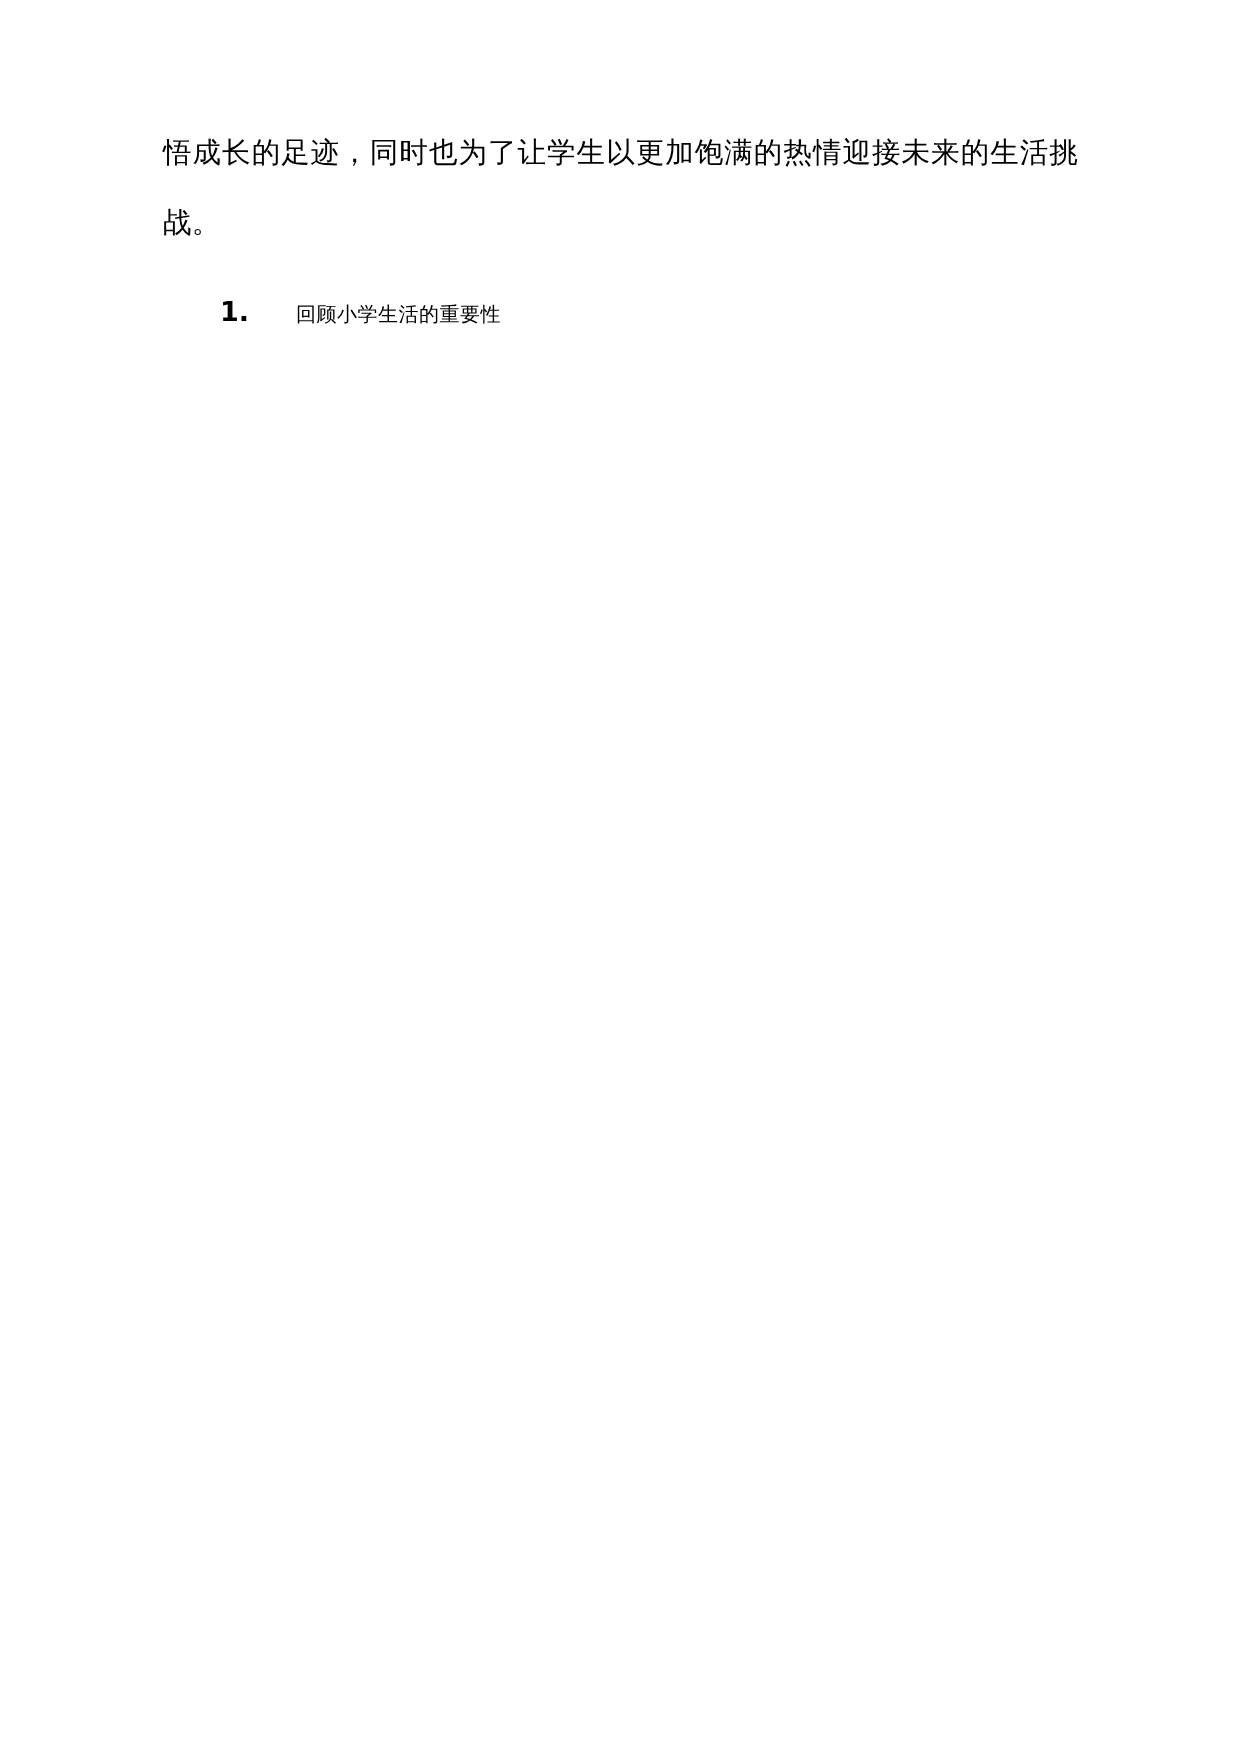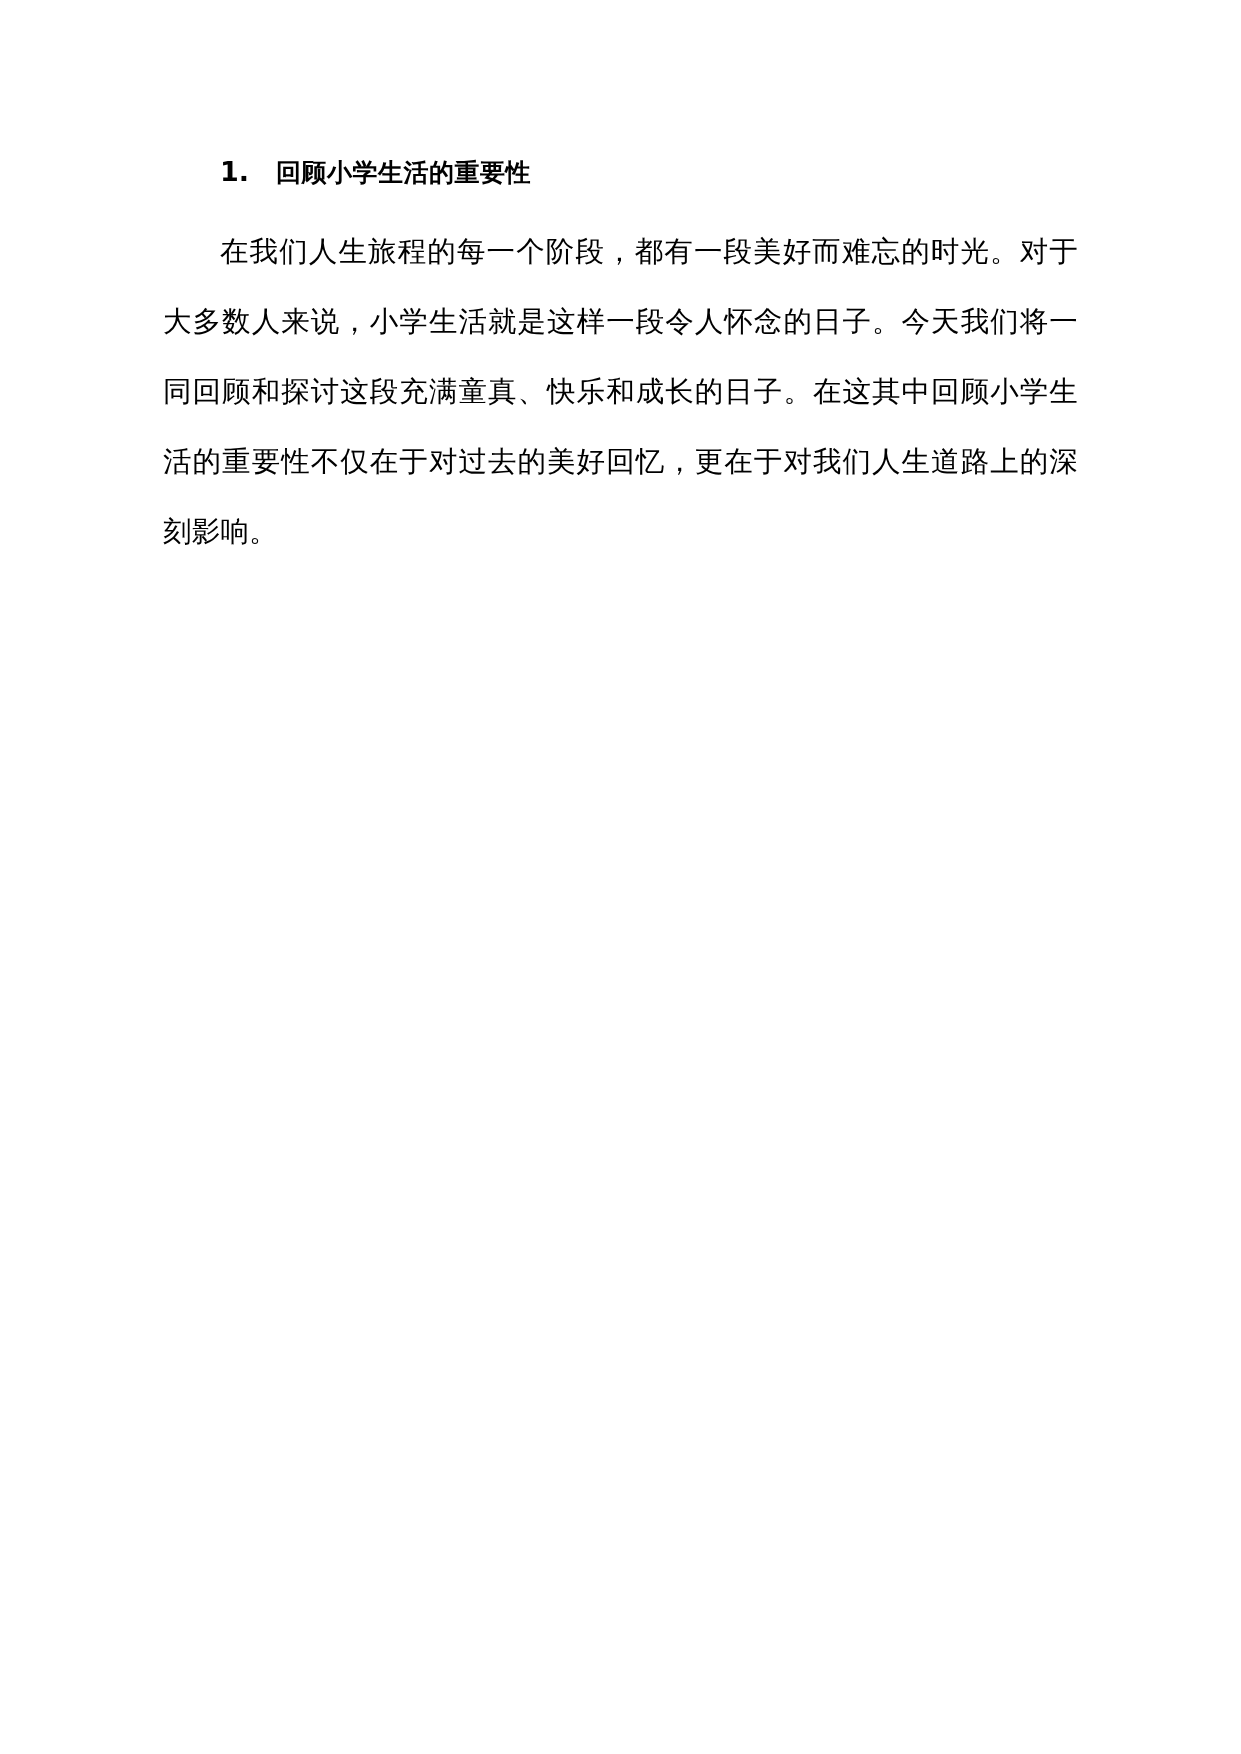--- a/index.html
+++ b/index.html
@@ -44,40 +44,41 @@
     padding-left: 57px;
   }
   .heading-num {
     font-size: 27px;
     font-weight: bold;
     font-family: "DejaVu Sans", "Liberation Sans", sans-serif;
     width: 56px;
     flex: none;
   }
   .heading-text {
-    font-size: 25px;
-    font-weight: bold;
+    font-size: 20px;
+    font-weight: normal;
     font-family: "DejaVu Sans", "Liberation Sans", sans-serif;
     letter-spacing: 0.5px;
+    margin-left: 20px;
   }
   .gap-top {
     margin-top: 0;
   }
 </style>
 </head>
 <body>
 
 <div class="page">
   <div class="doc-body">
 
+    <p class="para gap-top">悟成长的足迹，同时也为了让学生以更加饱满的热情迎接未来的生活挑战。</p>
 
     <div class="heading-row">
       <span class="heading-num">1.</span>
       <span class="heading-text">回顾小学生活的重要性</span>
     </div>
 
-    <p class="para indent">在我们人生旅程的每一个阶段，都有一段美好而难忘的时光。对于大多数人来说，小学生活就是这样一段令人怀念的日子。今天我们将一同回顾和探讨这段充满童真、快乐和成长的日子。在这其中回顾小学生活的重要性不仅在于对过去的美好回忆，更在于对我们人生道路上的深刻影响。</p>
 
 
 
 
   </div>
 </div>
 
 </body></html>

